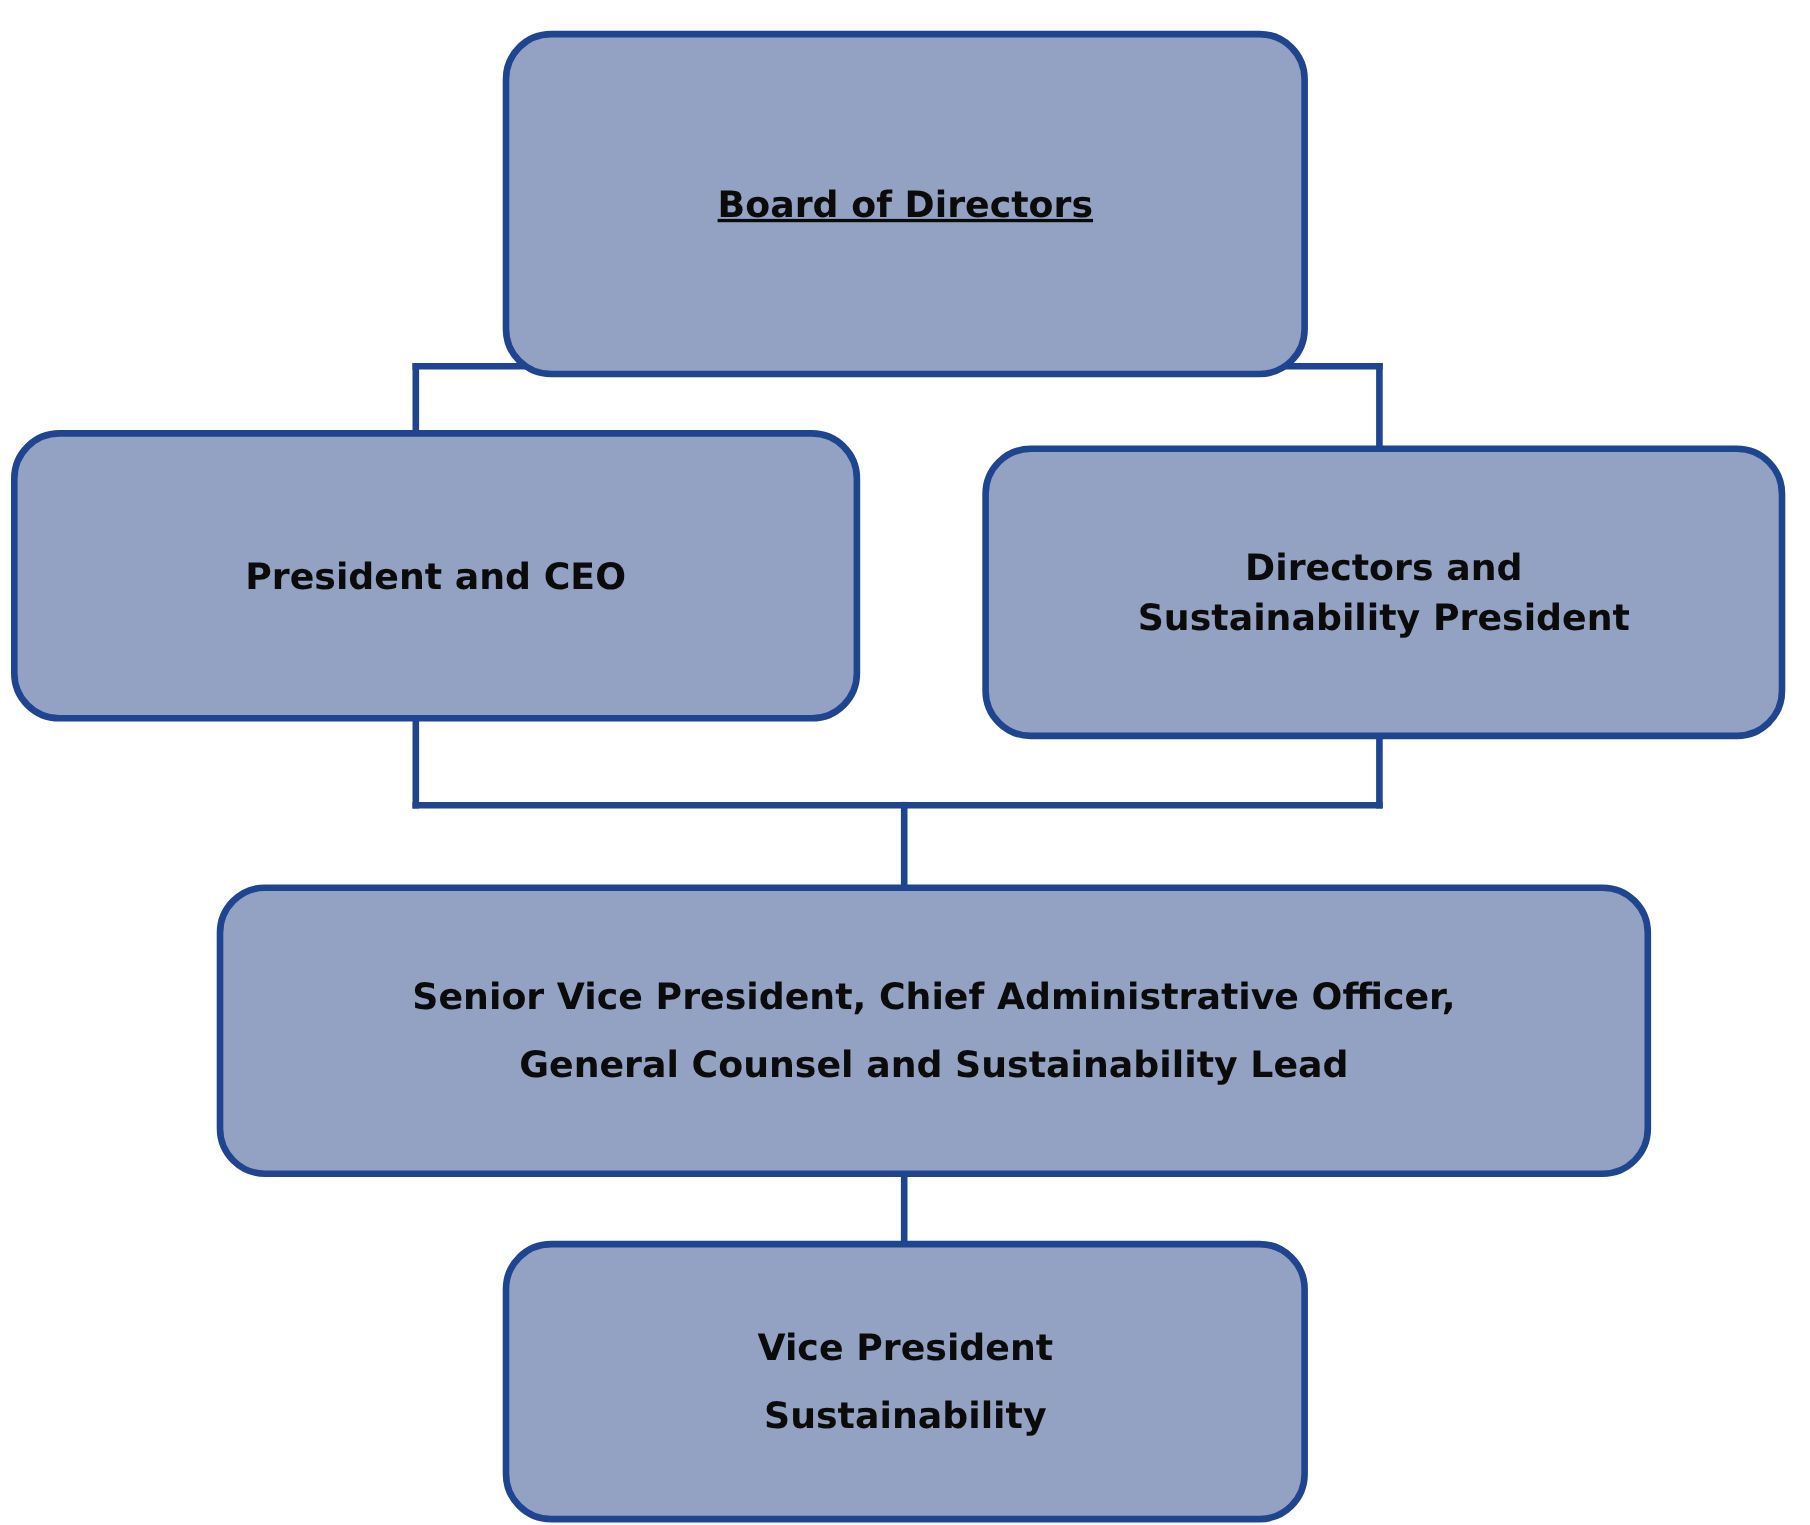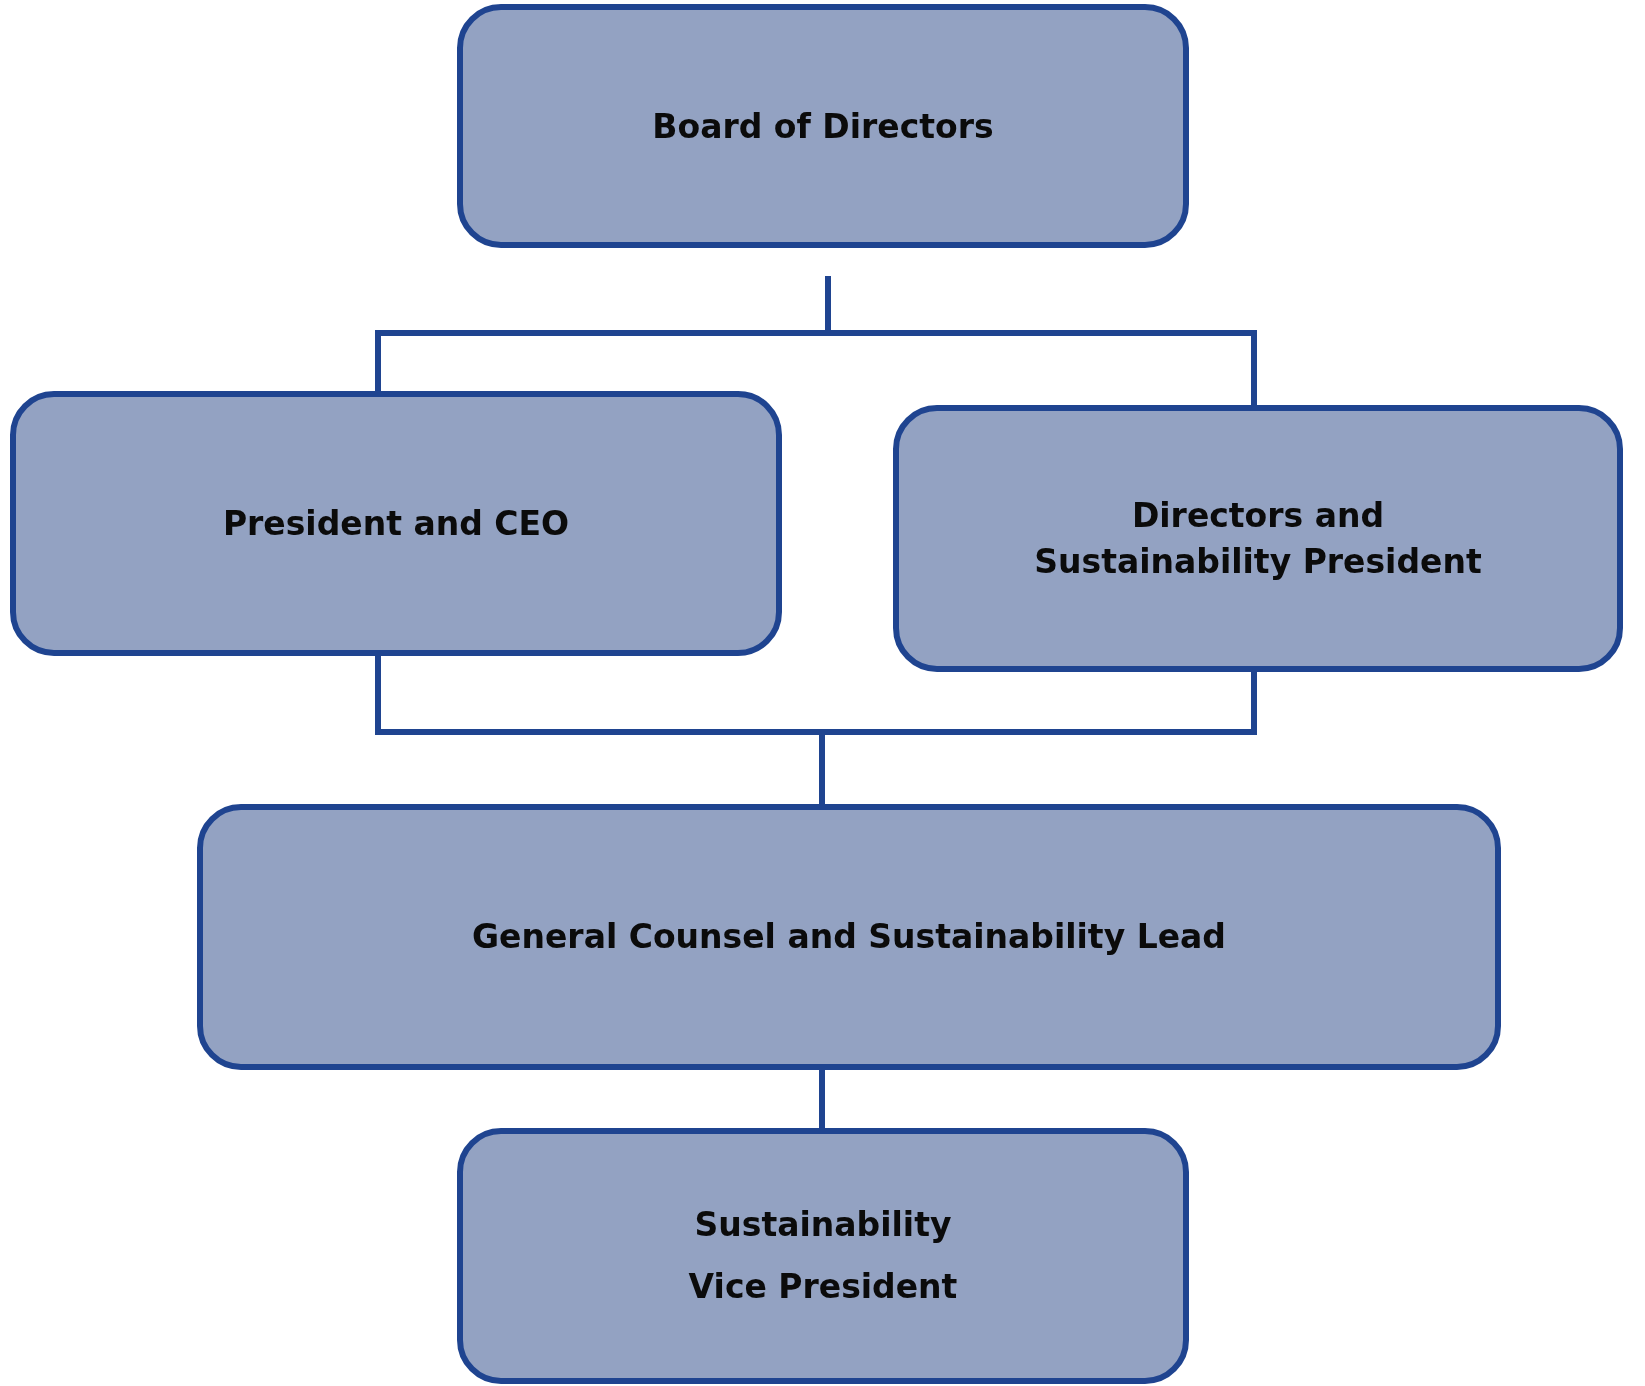--- a/index.html
+++ b/index.html
@@ -41,39 +41,40 @@
     <line x1="1254" y1="670" x2="1254" y2="732"></line>
 
     <line x1="378" y1="732" x2="1254" y2="732"></line>
 
     <line x1="822" y1="732" x2="822" y2="806"></line>
 
     <line x1="822" y1="1068" x2="822" y2="1130"></line>
   </g>
 </svg>
 
-<div class="box" style="left:457px; top:4px; width:732px; height:244px;">
+<div class="box" style="left:457px; top:28px; width:732px; height:315px;text-decoration:underline;">
   <span class="txt">Board of Directors</span>
 </div>
 
 <div class="box" style="left:10px; top:391px; width:772px; height:265px;">
   <span class="txt">President and CEO</span>
 </div>
 
 <div class="box lh-tight" style="left:893px; top:405px; width:730px; height:267px;">
   <div>
     <span class="txt">Directors and</span>
     <span class="txt">Sustainability President</span>
   </div>
 </div>
 
 <div class="box lh-loose" style="left:197px; top:804px; width:1304px; height:266px;">
   <div>
+    <span class="txt">Senior Vice President, Chief Administrative Officer,</span>
     <span class="txt">General Counsel and Sustainability Lead</span>
   </div>
 </div>
 
 <div class="box lh-loose" style="left:457px; top:1128px; width:732px; height:256px;">
   <div>
+    <span class="txt">Vice President</span>
     <span class="txt">Sustainability</span>
-    <span class="txt">Vice President</span>
   </div>
 </div>
 
 </body></html>

